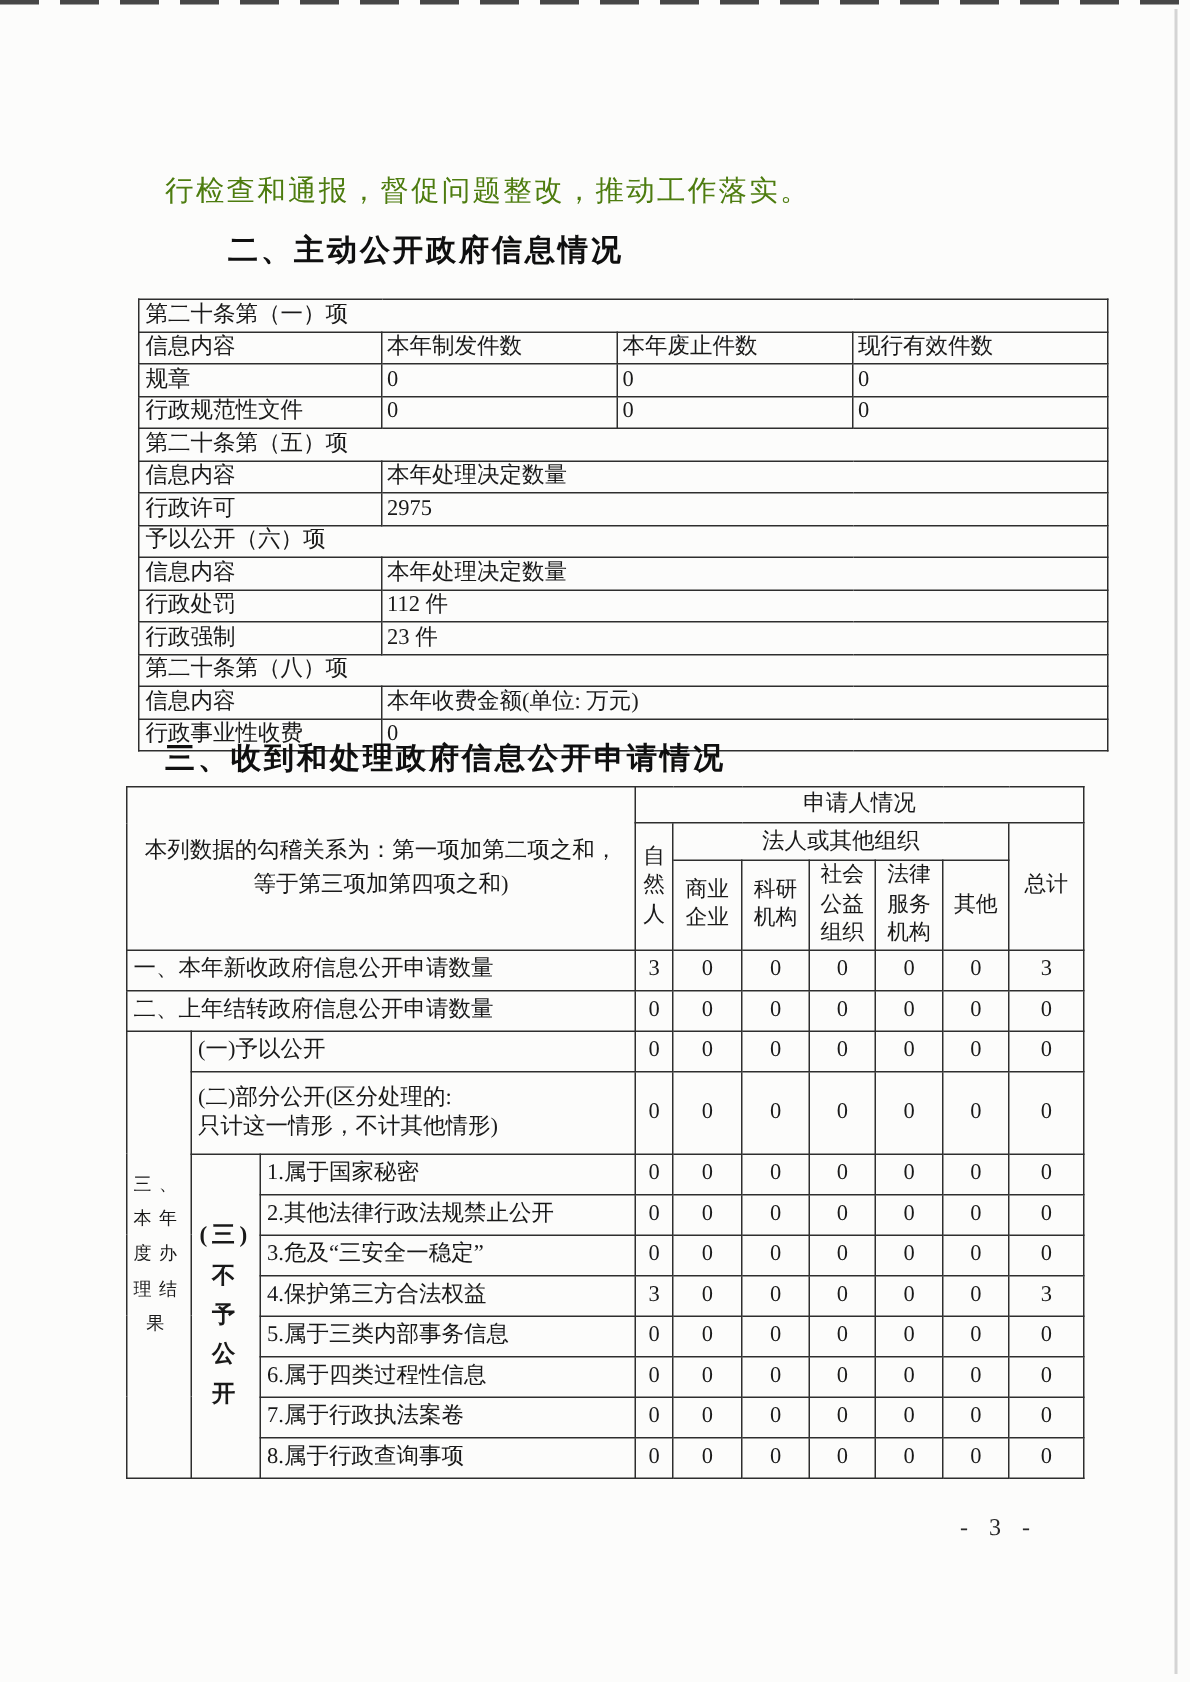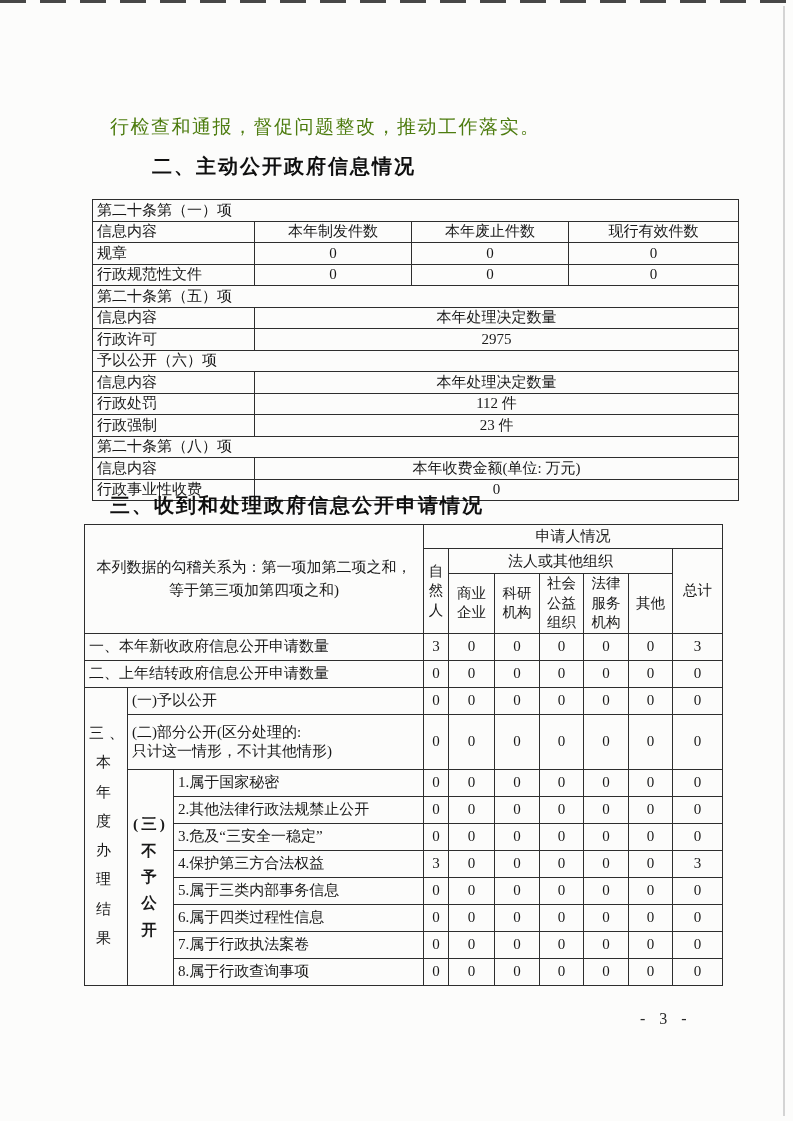--- a/index.html
+++ b/index.html
@@ -31,27 +31,27 @@
   #sec3-title{left:110px;top:492px;}
   table{border-collapse:collapse;table-layout:fixed;position:absolute;}
   td{
     border:1.6px solid #2e2e2e;padding:0 3px;font-size:15px;
     color:#191919;overflow:hidden;line-height:1.25;
   }
   
   #table1{left:92px;top:187px;width:646px;margin-top:12px;}
   #table1 tr{height:21.5px;}
   #table1 td.lbl{text-align:left;padding-left:4px;}
-  #table1 td.ctr{text-align:center;}
+  #table1 td.ctr{}
   
   #table2{left:84px;top:524px;width:638px;}
   #table2 td{text-align:center;}
   #table2 td.lhead{font-size:15px;line-height:1.5;white-space:pre-line;text-align:center;}
   #table2 td.rowlbl{text-align:left;padding-left:4px;white-space:pre-line;}
-  #table2 td.vgroup{letter-spacing:5px;line-height:1.95;font-size:15px;padding:0 4px;}
+  #table2 td.vgroup{letter-spacing:5px;line-height:1.95;font-size:12px;padding:0 4px;}
   #table2 td.vsub{letter-spacing:3px;line-height:1.7;font-size:15.5px;padding:0 5px;font-weight:bold;}
   #table2 td.colhead{font-size:14.5px;line-height:1.35;padding:0 2px;}
   #table2 tr.hA{height:24px;}
   #table2 tr.hB{height:25px;}
   #table2 tr.hC{height:57px;}
   #table2 tr.dr{height:27px;}
   #table2 tr.tall{height:55px;}
   .page-num{
     position:absolute;left:640px;top:1010px;
     font-size:16px;letter-spacing:5px;color:#2a2a2a;

